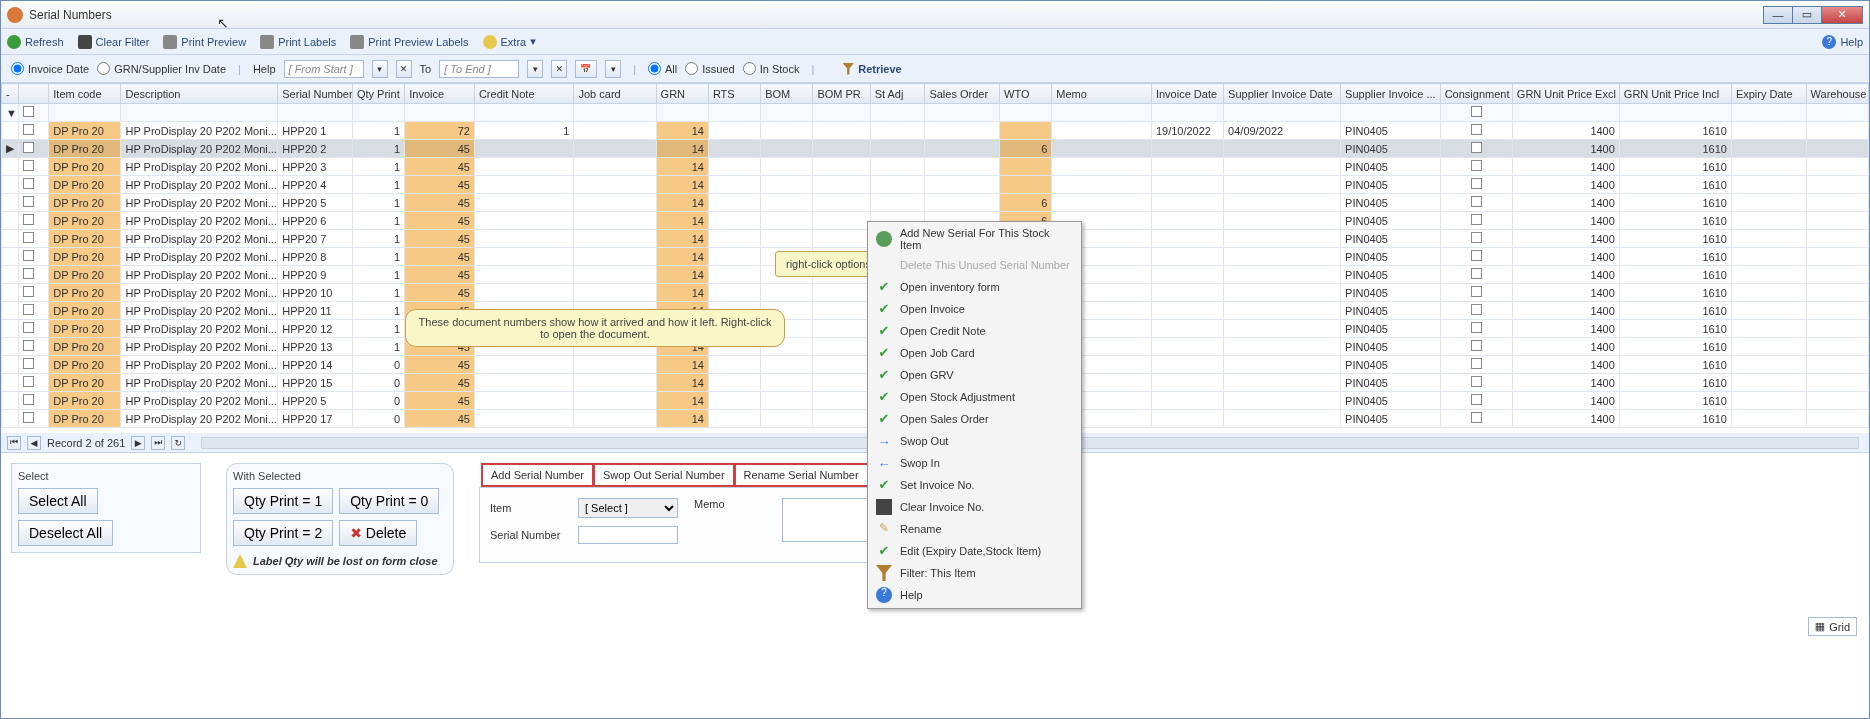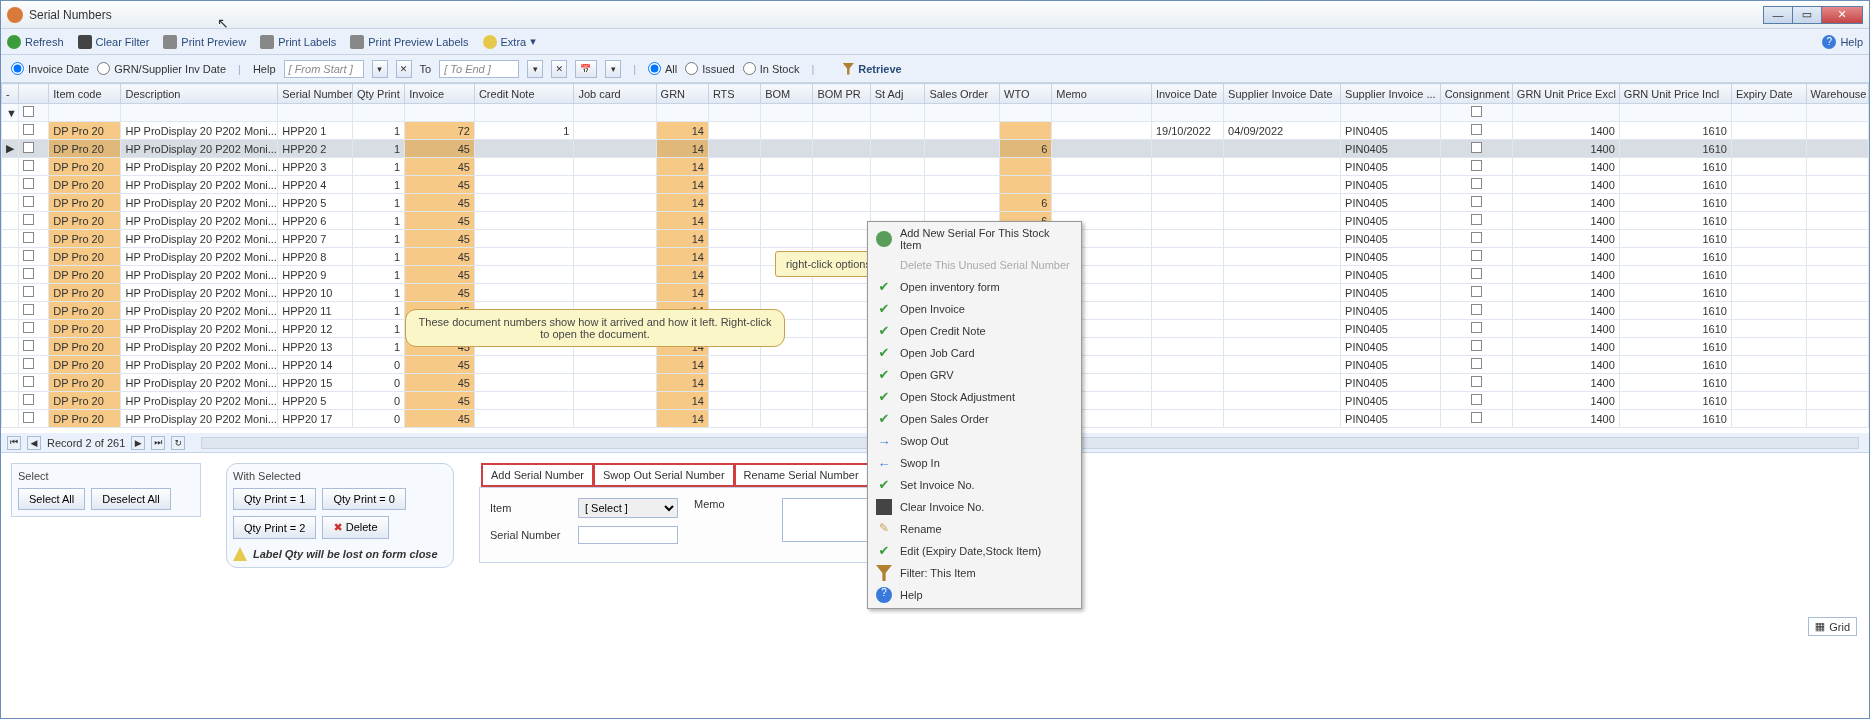--- a/index.html
+++ b/index.html
@@ -74,21 +74,21 @@
 .navbar { height:20px; background:#eaf1fb; border-bottom:1px solid #c6d3e4; display:flex; align-items:center; padding:0 6px; gap:6px; font-size:11px; position:relative;}
 .nav-btn { width:14px; height:14px; border:1px solid #a8bcd8; display:inline-flex; align-items:center; justify-content:center; font-size:9px; }
 .nav-scrollbar { position:absolute; left:200px; right:10px; top:4px; height:12px; background:#e0e6ef; border:1px solid #c6d3e4;}
 .nav-thumb { position:absolute; left:50%; width:30px; height:10px; background:#c0cddf; border:1px solid #9ab; top:0;}
 
 .bottom { display:flex; padding:10px; gap:25px; height:100px; align-items:flex-start; }
 .panel { border:1px solid #c6d3e4; background:#f6f9fd; padding:6px; }
 .panel.select { width:190px; }
 .panel.withsel { width:228px;border-radius:11px; }
 .panel-title { font-size:11px; margin-bottom:6px; color:#444; }
-.btn { border:1px solid #a8bcd8; background:linear-gradient(#fdfdfd,#e2e9f3); padding:4px 10px; font-size:11px; cursor:pointer;}
+.btn { border:1px solid #a8bcd8; background:linear-gradient(#fdfdfd,#e2e9f3); padding:4px 10px; font-size:14px; cursor:pointer;}
 .btn-row { display:flex; gap:6px; flex-wrap:wrap; }
 .warn { display:flex; align-items:center; gap:6px; margin-top:8px; font-style:italic; font-weight:bold;}
 .warn-icon { width:14px;height:14px; background:#e6c94a; clip-path: polygon(50% 0,100% 100%,0 100%);}
 
 .tabs { display:flex; gap:0; margin-left:2px;}
 .tab { border:1px solid #d08040; padding:4px 8px; font-size:11px; background:#fff; margin-right:-1px;}
 .tab.red { border:2px solid #d04040; }
 .tab-content { border:1px solid #c6d3e4; padding:10px; display:flex; gap:16px; align-items:flex-start; background:#fdfdfd;}
 .form-row { display:flex; align-items:center; gap:8px; margin-bottom:8px;}
 .form-row label { width:80px; }

